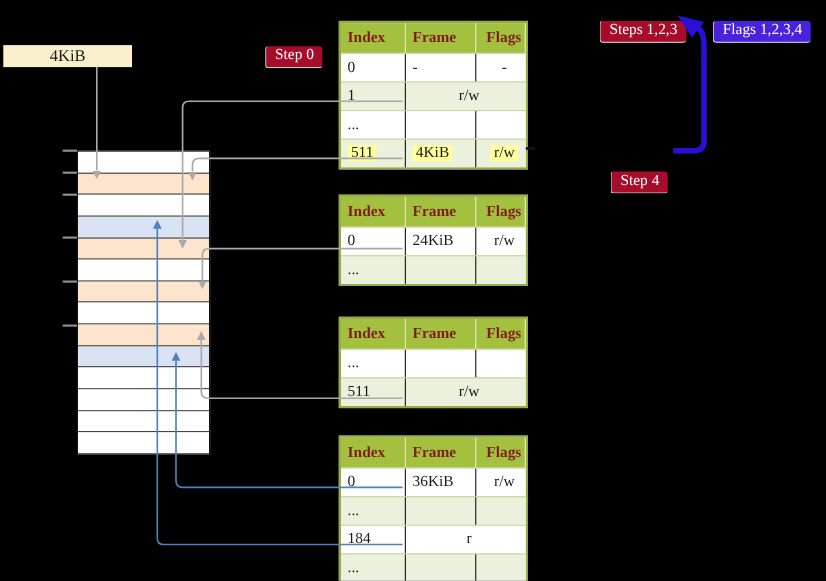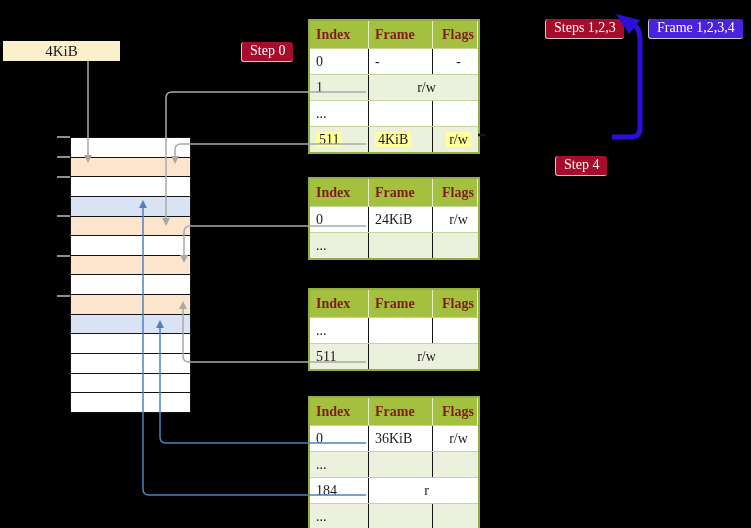--- a/index.html
+++ b/index.html
@@ -64,21 +64,21 @@
 </style>
 </head>
 <body>
 
 <div class="canvas">
 
   <div class="frame-label">4KiB</div>
 
   <div class="badge b-crimson b-step0">Step 0</div>
   <div class="badge b-crimson b-steps123">Steps 1,2,3</div>
-  <div class="badge b-blue b-steps1234">Frame 1,2,3,4</div>
+  <div class="badge b-blue b-steps1234">Flags 1,2,3,4</div>
   <div class="badge b-crimson b-step4">Step 4</div>
 
   <div class="memcol" id="memcol">
       <div class="mrow m-white"></div>
       <div class="mrow m-orange"></div>
       <div class="mrow m-white"></div>
       <div class="mrow m-blue"></div>
       <div class="mrow m-orange"></div>
       <div class="mrow m-white"></div>
       <div class="mrow m-orange"></div>

